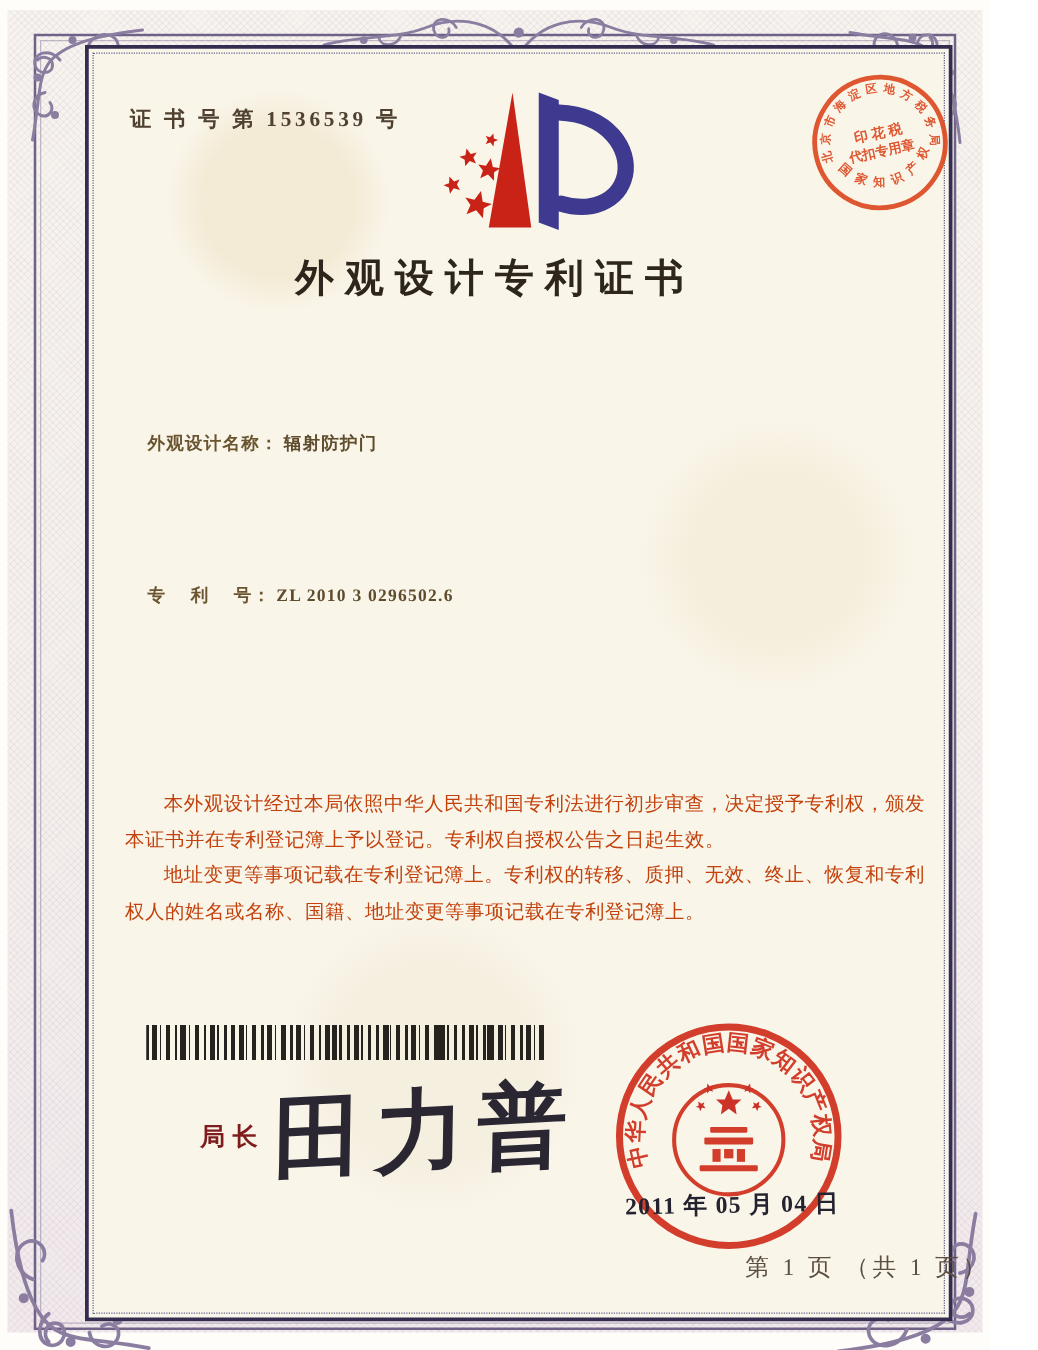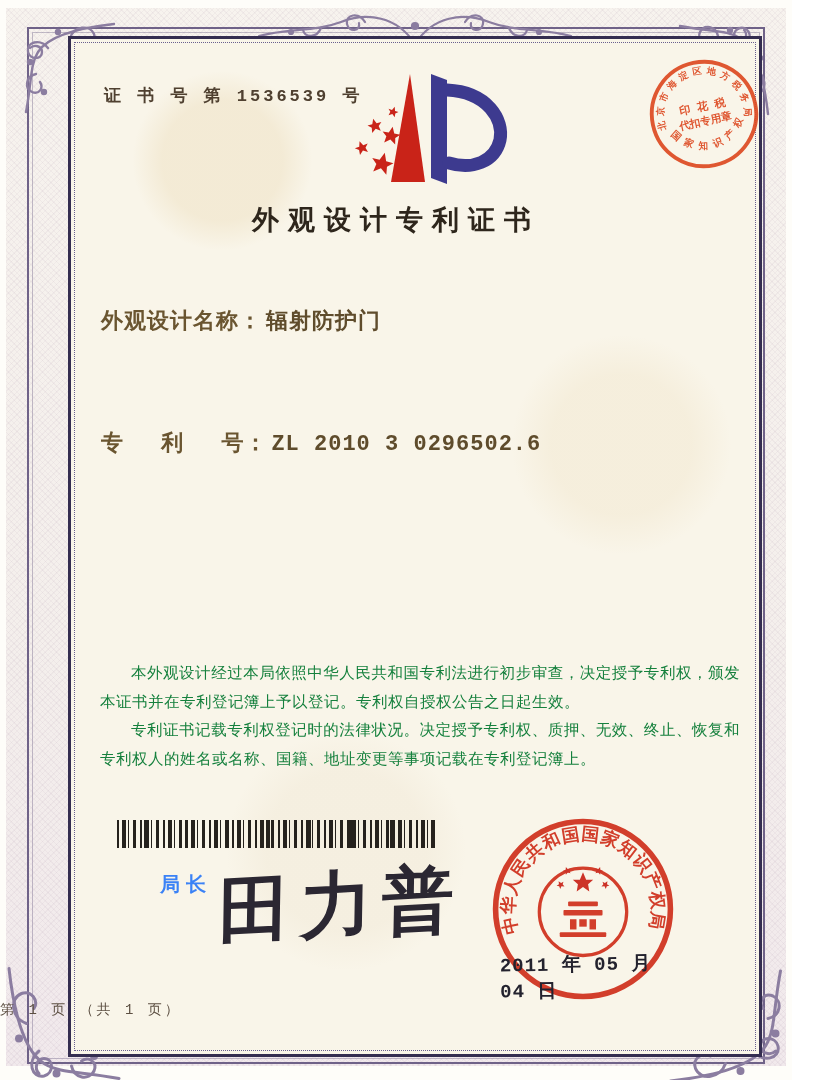--- a/index.html
+++ b/index.html
@@ -1,20 +1,20 @@
 <!DOCTYPE html>
 <html><head>
 <meta charset="utf-8">
 <style>
   * { margin:0; padding:0; box-sizing:border-box; }
   html,body { background:#ffffff; }
   .page {
     position:relative; width:792px; height:1080px; overflow:hidden;
     background:#fefdf9;
-    font-family:Liberation Mono, monospace;
+    font-family:Liberation Serif, serif;
   }
   
   .texture {
     position:absolute; inset:8px 6px 14px 6px;
     background:
       repeating-linear-gradient(45deg, rgba(150,120,150,0.07) 0 1px, transparent 1px 4px),
       repeating-linear-gradient(-45deg, rgba(150,120,150,0.07) 0 1px, transparent 1px 4px),
       linear-gradient(180deg,#f7f3ee 0%,#f4efec 60%,#f1e9ec 100%);
   }
   
@@ -46,65 +46,65 @@
   .frame-dotted { position:absolute; inset:3px; border:1px dotted #6a6090; }
 
   .cert-number {
     position:absolute; left:104px; top:84px;
     font-size:17px; letter-spacing:3px; color:#4f4030; font-weight:600;
   }
   .logo { position:absolute; left:330px; top:64px; width:185px; height:134px; }
 
   .title {
     position:absolute; left:0; right:0; top:202px; text-align:center;
-    font-size:27px; font-weight:700; letter-spacing:9px; color:#2e261c;
-  }
-
-  .field-row { position:absolute; left:101px; width:620px; font-size:22px; color:#6a5530; }
+    font-size:31px; font-weight:700; letter-spacing:9px; color:#2e261c;
+  }
+
+  .field-row { position:absolute; left:118px; width:620px; font-size:14px; color:#6a5530;margin-top:40px; }
   .field-row .lbl { font-weight:700; letter-spacing:1px; }
   .field-row .val { font-weight:600; margin-left:4px; letter-spacing:1px; color:#5f4c2c; }
   .f0 { top:306px; } .f1 { top:368px; } .f2 { top:428px; }
   .f3 { top:484px; } .f4 { top:540px; } .f5 { top:597px; }
 
   .body-text {
-    position:absolute; left:100px; width:640px; top:660px;
-    font-size:15.5px; line-height:28.5px; color:#15803d; letter-spacing:0.5px;
+    position:absolute; left:100px; width:640px; top:630px;
+    font-size:15.5px; line-height:28.5px; color:#c2410c; letter-spacing:0.5px;
     text-align:justify;
   }
   .body-text p { text-indent:2em; }
 
   .barcode {
     position:absolute; left:117px; top:820px; width:322px; height:28px;
     background-image:
       repeating-linear-gradient(90deg, transparent 0 27px, #26221d 27px 30px, transparent 30px 41px),
       repeating-linear-gradient(90deg,
         #26221d 0 2px, transparent 2px 5px,
         #26221d 5px 9px, transparent 9px 11px,
         #26221d 11px 12px, transparent 12px 16px,
         #26221d 16px 19px, transparent 19px 23px);
   }
 
-  .sig-title { position:absolute; left:160px; top:871px; font-size:20px; letter-spacing:6px; color:#3b82f6; font-weight:600; }
+  .sig-title { position:absolute; left:160px; top:896px; font-size:20px; letter-spacing:6px; color:#7f1d1d; font-weight:600; }
   .sig-name  {
     position:absolute; left:218px; top:856px; width:300px;
     font-size:72px; color:#2b2732; letter-spacing:10px; font-weight:600;
     transform:rotate(-3deg) skewX(-4deg);
   }
 
   .seal { position:absolute; left:490px; top:816px; width:186px; height:186px; opacity:0.92; }
   .seal-date {
     position:absolute; left:500px; top:951px; width:180px;
     font-size:19px; font-weight:700; color:#23222e; letter-spacing:1px;
     transform:rotate(-1deg); z-index:6;
   }
   .tax-stamp { position:absolute; left:646px; top:56px; width:116px; height:116px; opacity:0.92; }
 
   .footer {
-    position:absolute; left:0; right:0; top:1001px; text-align:left;
-    font-size:14px; color:#5c4f42; letter-spacing:3px;
+    position:absolute; left:0; right:0; top:1001px; text-align:right;
+    font-size:19px; color:#5c4f42; letter-spacing:3px;
   }
 </style>
 </head>
 <body>
 
 <div class="page">
 
   <div class="texture"></div>
   <div class="lace-line"></div>
   <div class="lace-line-faint"></div>
@@ -173,21 +173,21 @@
 
   <div class="field-row f0">
     <span class="lbl">外观设计名称：</span><span class="val">辐射防护门</span>
   </div>
   <div class="field-row f2">
     <span class="lbl">专　 利　 号：</span><span class="val">ZL 2010 3 0296502.6</span>
   </div>
 
   <div class="body-text">
     <p>本外观设计经过本局依照中华人民共和国专利法进行初步审查，决定授予专利权，颁发本证书并在专利登记簿上予以登记。专利权自授权公告之日起生效。</p>
-    <p>专利证书记载专利权登记时的法律状况。决定授予专利权、质押、无效、终止、恢复和专利权人的姓名或名称、国籍、地址变更等事项记载在专利登记簿上。</p>
+    <p>地址变更等事项记载在专利登记簿上。专利权的转移、质押、无效、终止、恢复和专利权人的姓名或名称、国籍、地址变更等事项记载在专利登记簿上。</p>
   </div>
 
   <div class="barcode"></div>
 
   <div class="sig-title">局长</div>
   <div class="sig-name">田力普</div>
 
   <svg class="seal" viewBox="0 0 200 200">
     <circle cx="100" cy="100" r="94" fill="none" stroke="#cf2f1b" stroke-width="6"></circle>
     <path id="sealArc" d="M30.5,125.3 A74,74 0 1 1 169.5,125.3" fill="none"></path>

